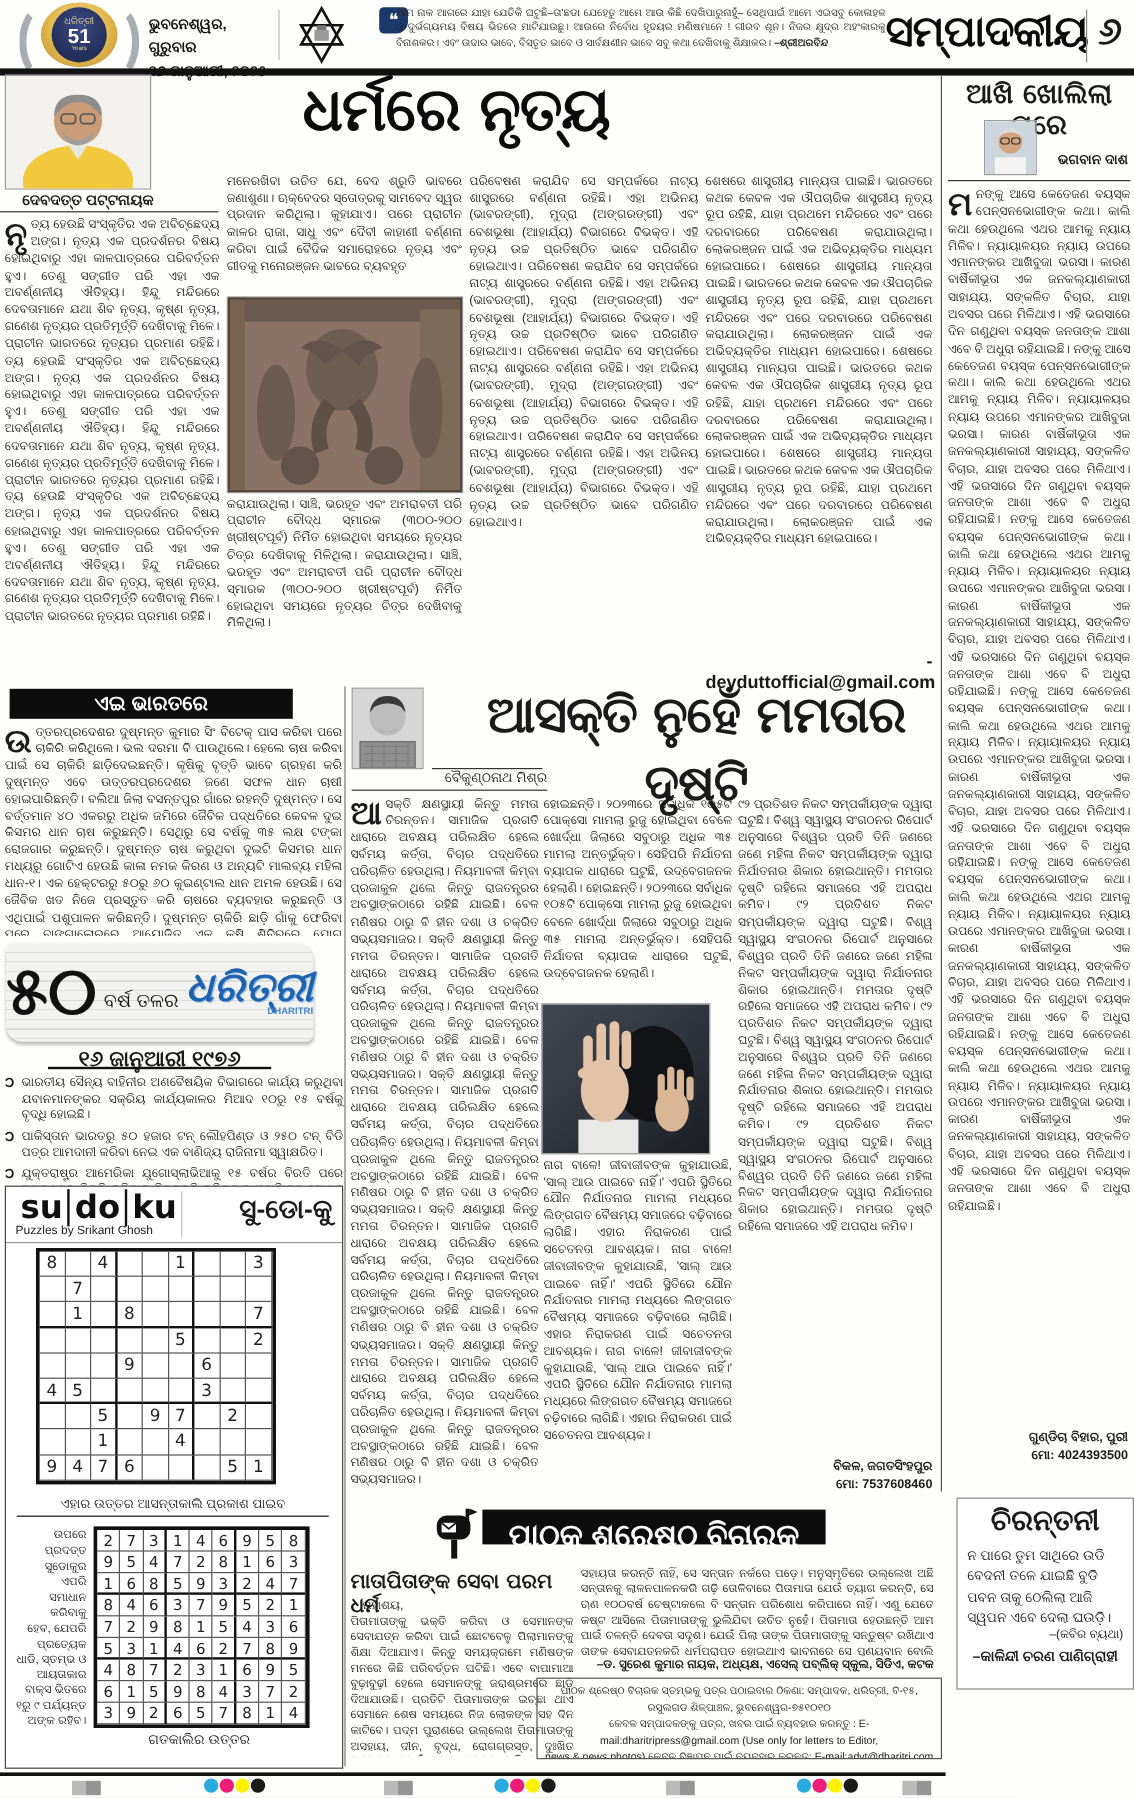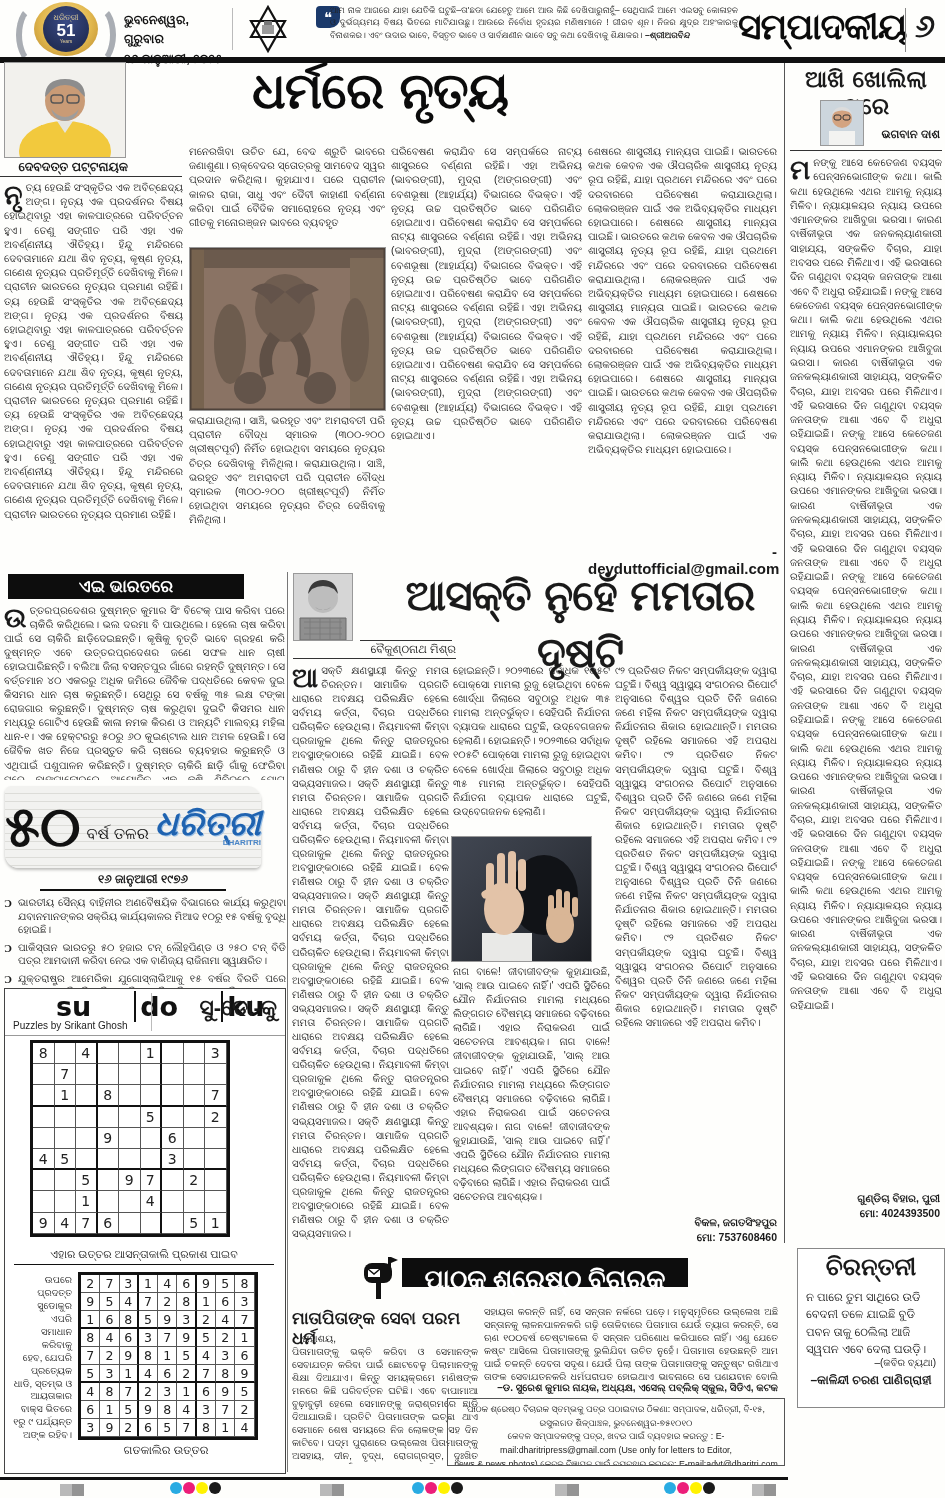--- a/index.html
+++ b/index.html
@@ -72,32 +72,32 @@
   .fy-banner{left:5px;top:786px;width:256px;height:82px;
              background:repeating-linear-gradient(#f2f2f0 0 7px,#dcdcd8 7px 8px),
                         repeating-linear-gradient(90deg,rgba(0,0,0,0) 0 9px,rgba(0,0,0,.06) 9px 10px);
              border-radius:6px 14px 6px 14px;box-shadow:0 2px 3px rgba(0,0,0,.25);
              display:flex;align-items:center;justify-content:center;gap:6px;}
   .fy-num{font-size:56px;font-weight:bold;color:#111;font-family:"DejaVu Sans",sans-serif;line-height:1;}
   .fy-mid{font-size:16px;font-weight:normal;color:#111;padding-top:14px;}
   .fy-brand{font-size:34px;font-weight:bold;color:#1f63b0;font-style:italic;line-height:.9;
             text-shadow:1px 1px 0 #9cc1e6;}
   .fy-brand small{display:block;font-size:8px;font-style:normal;text-shadow:none;color:#4a86c8;text-align:right;}
-  .fy-date{left:15px;top:872px;width:256px;text-align:center;font-size:12px;font-weight:bold;}
+  .fy-date{left:5px;top:872px;width:256px;text-align:center;font-size:18px;font-weight:bold;}
   .fy-date-rule{left:40px;top:889px;width:186px;height:2px;background:#111;}
-  .fy-list{left:4px;top:896px;width:282px;font-size:10.3px;line-height:1.32;font-family:Liberation Serif, serif;}
+  .fy-list{left:4px;top:896px;width:282px;font-size:10.3px;line-height:1.32;}
   .fy-item{margin-bottom:4px;padding-left:14px;position:relative;text-align:justify;}
   .fy-item::before{content:"Ɔ";position:absolute;left:0;top:0;font-weight:bold;font-size:11px;}
 
   
   .sud-box{left:4px;top:988px;width:280px;height:484px;border:1.5px solid #444;background:#fff;}
   .sud-head{position:absolute;left:0;top:0;width:100%;height:46px;border-bottom:1px solid #999;}
   .sud-logo{position:absolute;left:8px;top:2px;font-size:27px;font-weight:bold;
             font-family:"DejaVu Sans",sans-serif;letter-spacing:0;color:#111;}
-  .sud-logo span{padding:0 4px;margin-left:39px;}
+  .sud-logo span{padding:0 4px;}
   .sud-logo span + span{border-left:2px solid #111;}
   .sud-credit{position:absolute;left:8px;top:31px;font-size:10px;color:#222;}
   .sud-odia{position:absolute;right:8px;top:6px;font-size:22px;font-weight:bold;}
   .sud-vdiv{position:absolute;left:146px;top:4px;width:1px;height:38px;background:#bbb;}
   .sudoku-grid{display:grid;border:3px solid #111;background:#fff;width:max-content;}
   .pz{left:30px;top:1040px;grid-template-columns:repeat(9,21.5px);grid-auto-rows:21.2px;}
   .sol{left:78px;top:1272px;grid-template-columns:repeat(9,19.3px);grid-auto-rows:18px;}
   .sudoku-grid .cell{border-right:1px solid #555;border-bottom:1px solid #555;
        display:flex;align-items:center;justify-content:center;
        font-family:"DejaVu Sans",sans-serif;color:#222;}
@@ -123,21 +123,21 @@
   .aimg{left:451px;top:836px;width:141px;height:126px;}
   .acol2b{left:453px;top:965px;width:157px;height:250px;}
   .acol3{left:615px;top:664px;width:162px;height:550px;}
   .a-attr1{left:615px;top:1216px;width:162px;font-size:10.5px;font-weight:bold;text-align:right;}
   .a-attr2{left:615px;top:1231px;width:162px;font-size:10.5px;font-weight:bold;text-align:right;}
 
   
   .mail-icon{left:360px;top:1257px;width:38px;height:42px;}
   .reader-banner{left:402px;top:1258px;width:286px;height:29px;background:#0d0d0d;color:#fff;
                  font-size:26px;font-weight:bold;text-align:center;line-height:43px;
-                 font-family:Liberation Serif, serif;}
+                 font-family:Liberation Sans, sans-serif;}
   .letter-head{left:292px;top:1308px;width:186px;font-size:17px;font-weight:bold;
                font-family:"DejaVu Sans",sans-serif;}
   .letter-salut{left:292px;top:1333px;width:100px;font-size:10px;margin-left:10px;}
   .letter-col1{left:292px;top:1346px;width:186px;height:118px;font-size:9.6px;line-height:1.35;}
   .letter-col2{left:484px;top:1306px;width:294px;height:74px;font-size:9.6px;line-height:1.35;}
   .letter-attr{left:458px;top:1382px;width:320px;font-size:10px;font-weight:bold;text-align:right;}
   .contact-box{left:447px;top:1398px;width:338px;height:68px;border:1.2px solid #555;
                font-size:8.8px;line-height:1.55;text-align:center;padding:4px 6px;box-sizing:border-box;}
 
   

